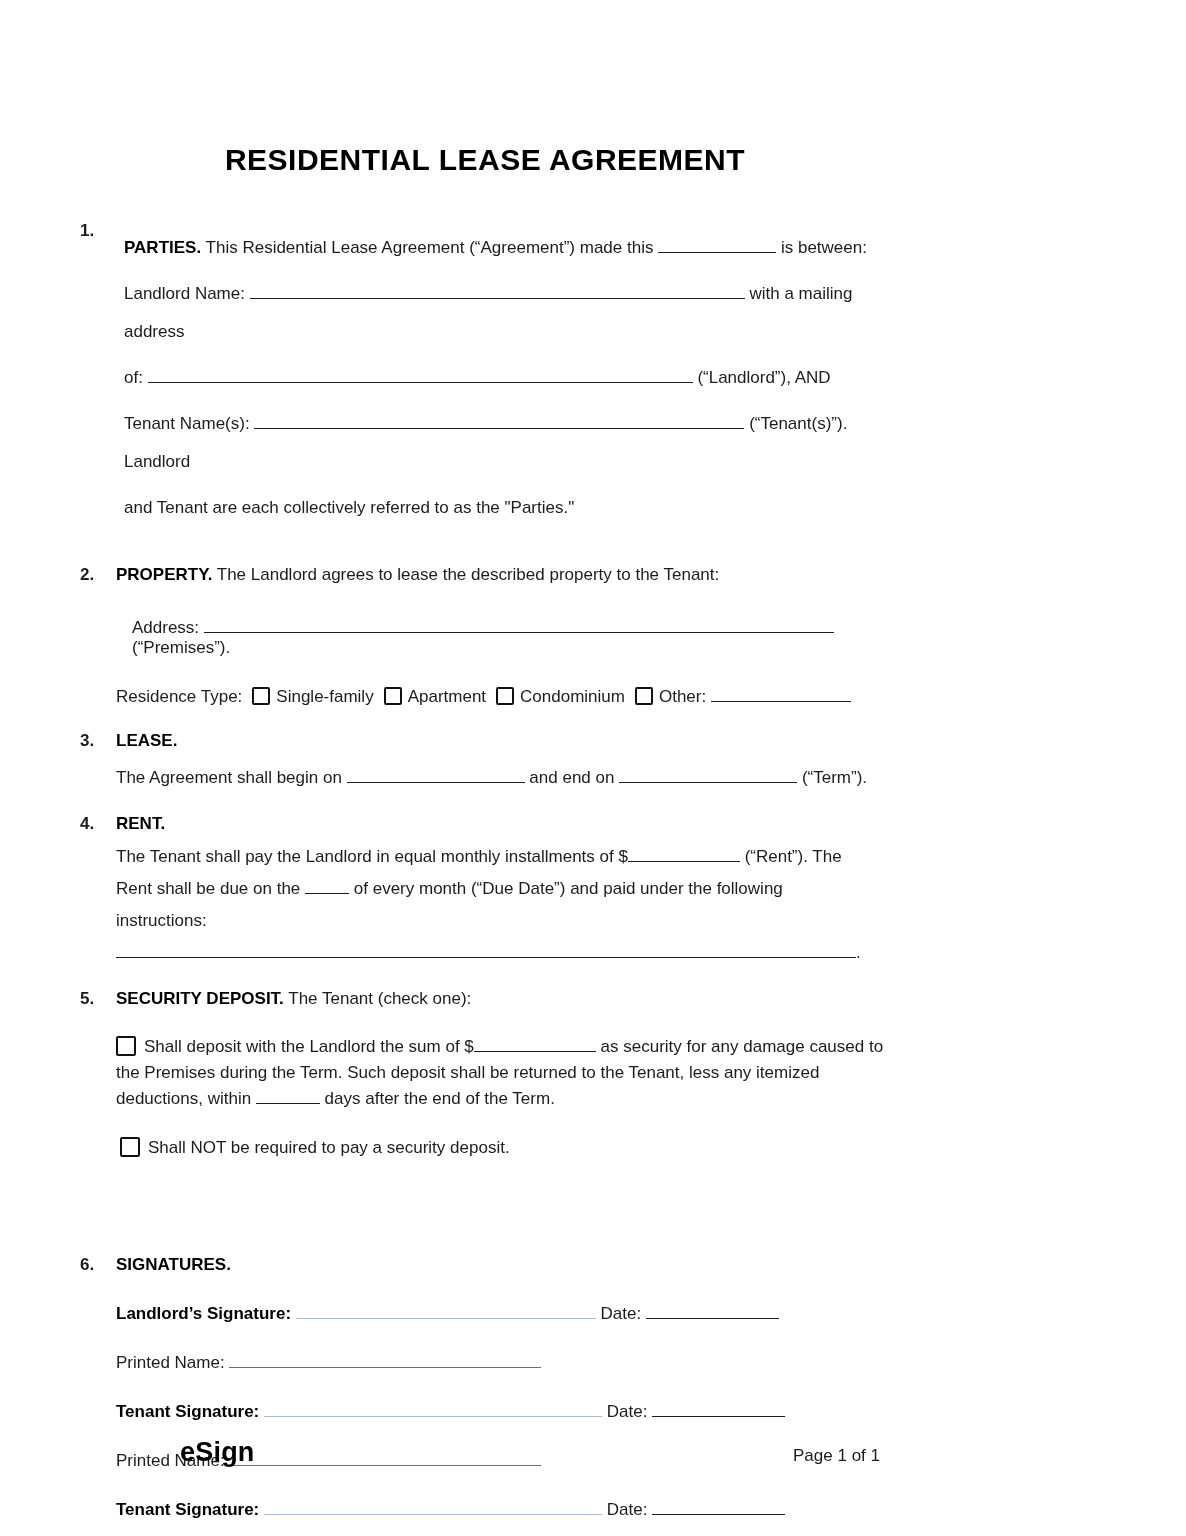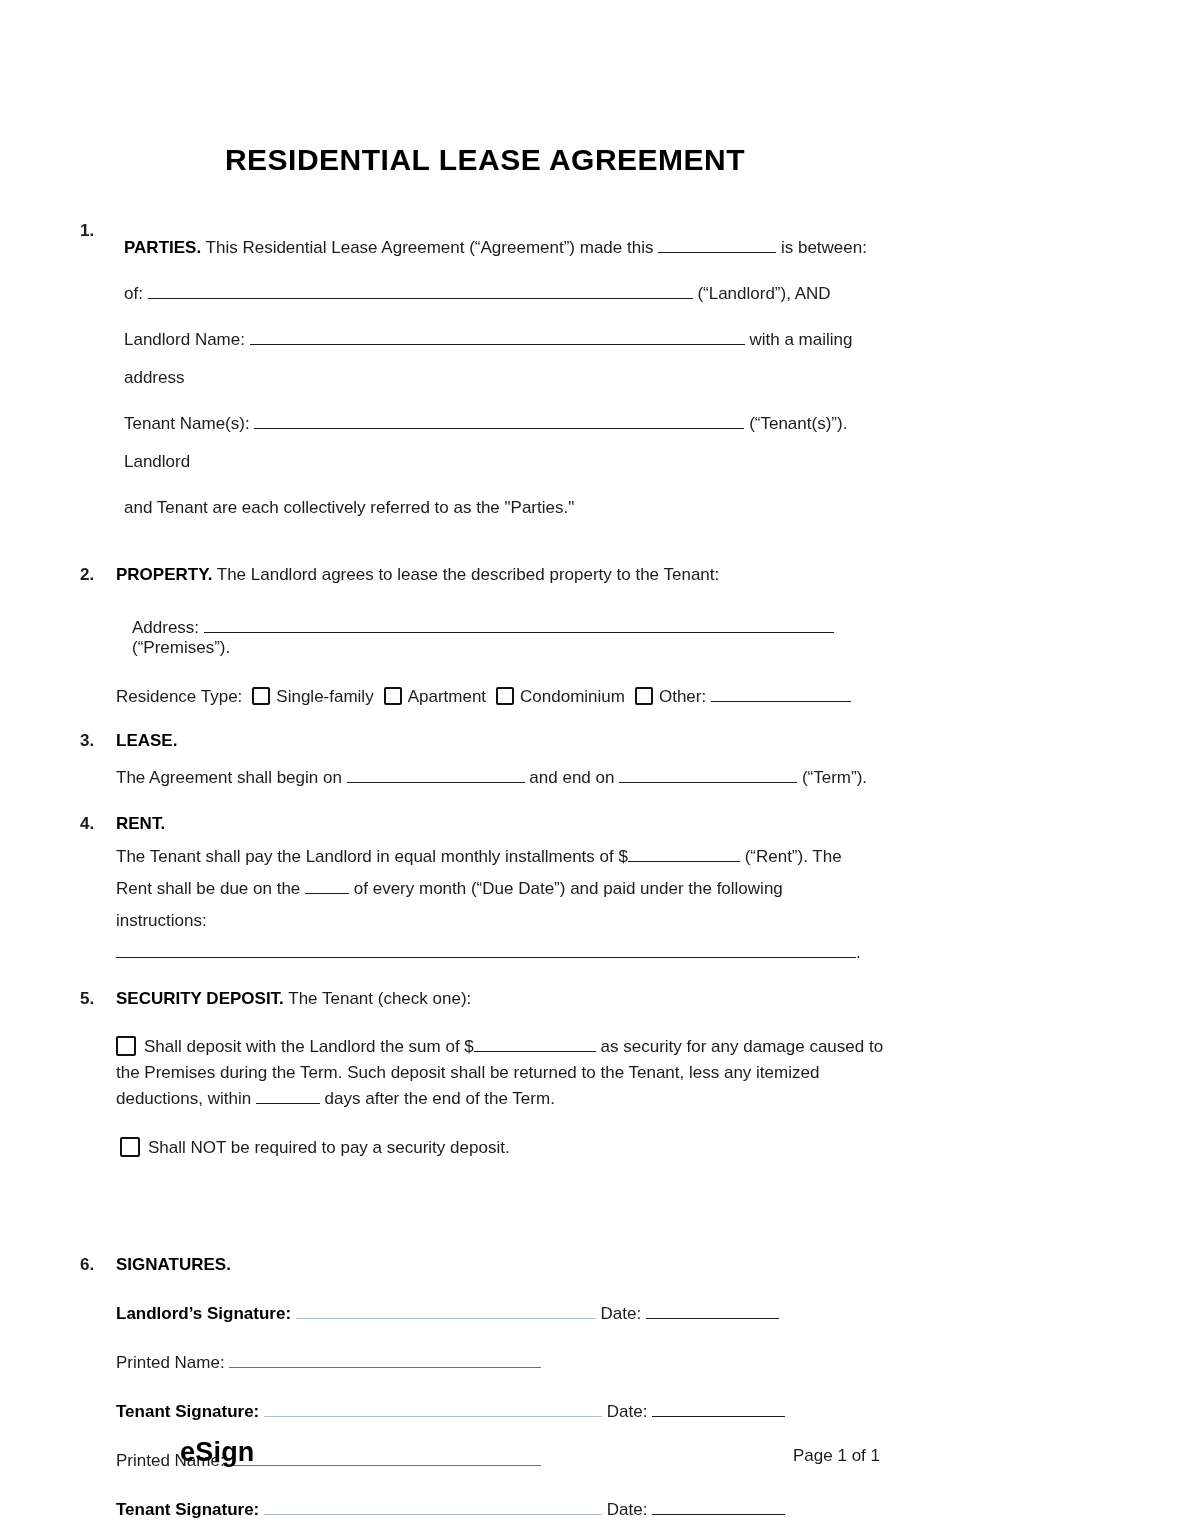--- a/index.html
+++ b/index.html
@@ -65,28 +65,28 @@
   <section class="sec sec-parties">
     <div class="num">1.</div>
     <div class="bodycol">
       <p class="p-d">
         <b>PARTIES.</b>
         <span>This Residential Lease Agreement (“Agreement”) made this</span>
         <span class="bl" style="width:118px"></span>
         <span>is between:</span>
       </p>
       <p class="p-d">
+        <span>Landlord Name:</span>
+        <span class="bl" style="width:495px"></span>
+        <span>with a mailing address</span>
+      </p>
+      <p class="p-d">
         <span>of:</span>
         <span class="bl" style="width:545px"></span>
         <span>(“Landlord”), AND</span>
-      </p>
-      <p class="p-d">
-        <span>Landlord Name:</span>
-        <span class="bl" style="width:495px"></span>
-        <span>with a mailing address</span>
       </p>
       <p class="p-d">
         <span>Tenant Name(s):</span>
         <span class="bl" style="width:490px"></span>
         <span>(“Tenant(s)”). Landlord</span>
       </p>
       <p class="p-d">
         <span>and Tenant are each collectively referred to as the "Parties."</span>
       </p>
     </div>

